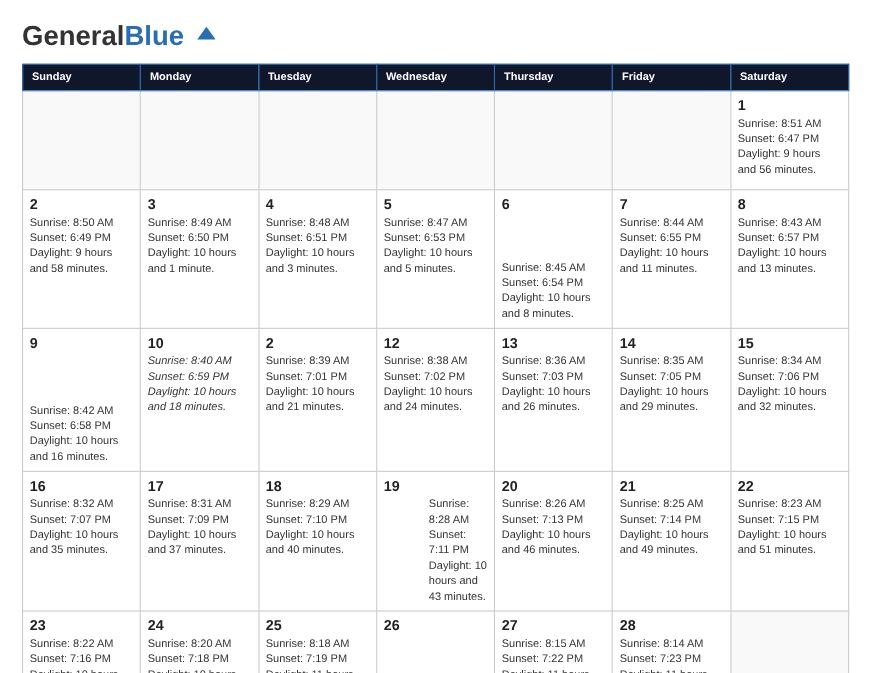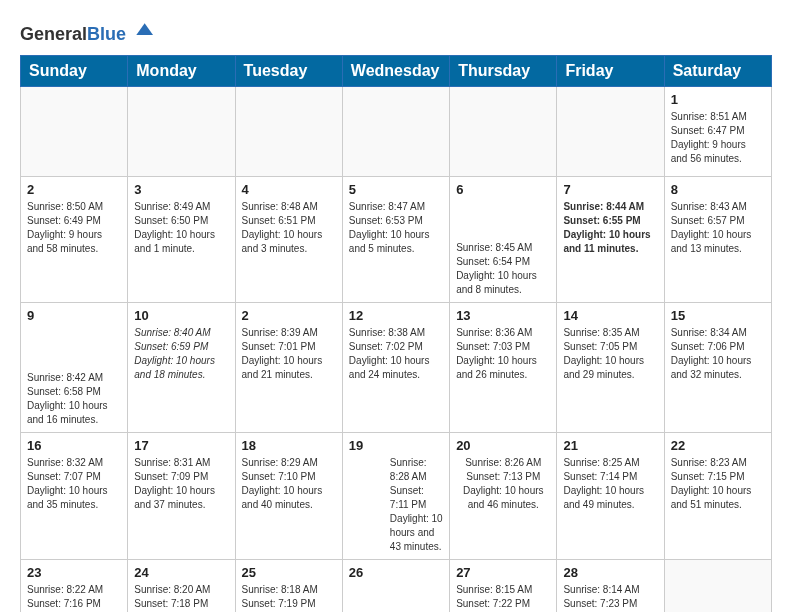--- a/index.html
+++ b/index.html
@@ -14,21 +14,21 @@
       display: flex;
       justify-content: space-between;
       align-items: flex-start;
       margin-bottom: 10px;
     }
     .logo {
       display: flex;
       align-items: center;
     }
     .logo-text {
-      font-size: 18px;
+      font-size: 25px;
       font-weight: bold;
       line-height: 1.1;
     }
     .logo-general { color: #333; }
     .logo-blue { color: #2a6db5; }
     .logo-icon {
       width: 20px;
       height: 20px;
       margin-left: 2px;
     }
@@ -43,25 +43,25 @@
     .location {
       font-size: 16px;
       color: #555;
     }
     table {
       width: 100%;
       border-collapse: collapse;
       table-layout: fixed;
     }
     th {
-      background-color: #0369a1;
+      background-color: #0f172a;
       color: #fff;
       text-align: left;
       padding: 6px 8px;
-      font-size: 16px;
+      font-size: 10px;
       font-weight: bold;
       border: 1px solid #2a6db5;
     }
     td {
       border: 1px solid #ccc;
       vertical-align: top;
       padding: 5px 6px;
       height: 90px;
       font-size: 10.5px;
       color: #333;
@@ -156,21 +156,21 @@
 Daylight: 10 hours and 5 minutes.</div>
         </td>
         <td>
           <div class="day-number">6</div>
           <div class="day-info" style="white-space: pre-line; margin-top: 44px;">Sunrise: 8:45 AM
 Sunset: 6:54 PM
 Daylight: 10 hours and 8 minutes.</div>
         </td>
         <td>
           <div class="day-number">7</div>
-          <div class="day-info" style="white-space: pre-line; font-weight: bold;">Sunrise: 8:44 AM
+          <div class="day-info" style="white-space: pre-line;">Sunrise: 8:44 AM
 Sunset: 6:55 PM
 Daylight: 10 hours and 11 minutes.</div>
         </td>
         <td>
           <div class="day-number">8</div>
           <div class="day-info" style="white-space: pre-line;">Sunrise: 8:43 AM
 Sunset: 6:57 PM
 Daylight: 10 hours and 13 minutes.</div>
         </td>
       </tr>
@@ -238,21 +238,21 @@
 Daylight: 10 hours and 40 minutes.</div>
         </td>
         <td>
           <div class="day-number">19</div>
           <div class="day-info" style="white-space: pre-line; margin-left: 41px;">Sunrise: 8:28 AM
 Sunset: 7:11 PM
 Daylight: 10 hours and 43 minutes.</div>
         </td>
         <td>
           <div class="day-number">20</div>
-          <div class="day-info" style="white-space: pre-line; text-align: center;">Sunrise: 8:26 AM
+          <div class="day-info" style="white-space: pre-line;">Sunrise: 8:26 AM
 Sunset: 7:13 PM
 Daylight: 10 hours and 46 minutes.</div>
         </td>
         <td>
           <div class="day-number">21</div>
           <div class="day-info" style="white-space: pre-line;">Sunrise: 8:25 AM
 Sunset: 7:14 PM
 Daylight: 10 hours and 49 minutes.</div>
         </td>
         <td>

